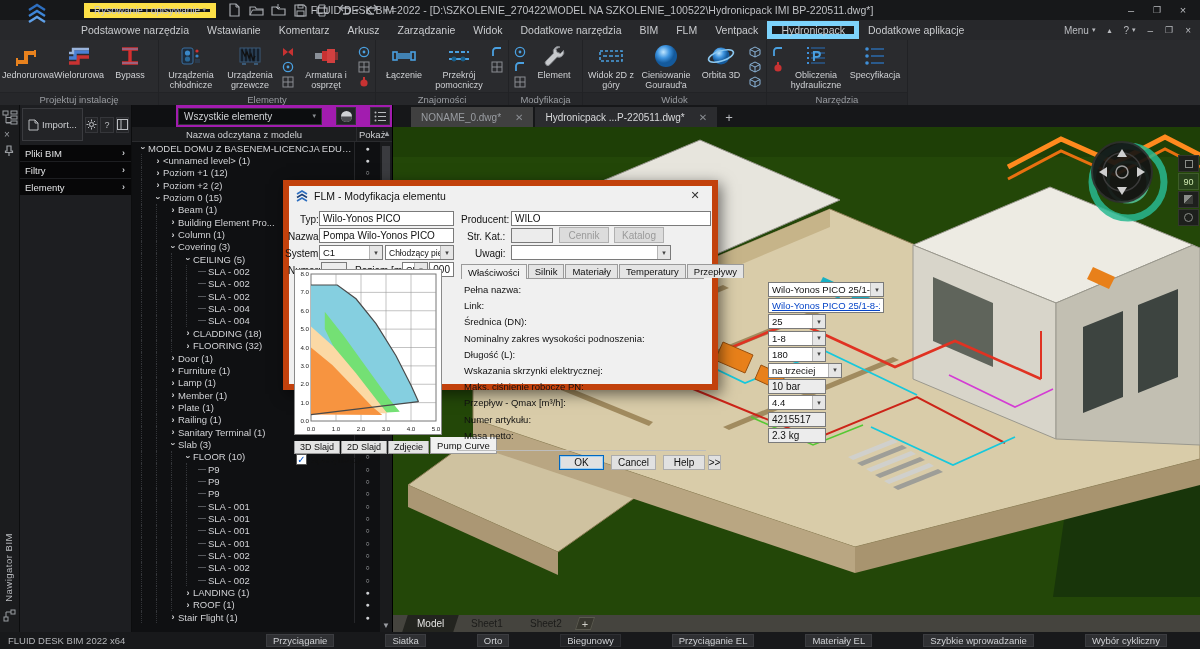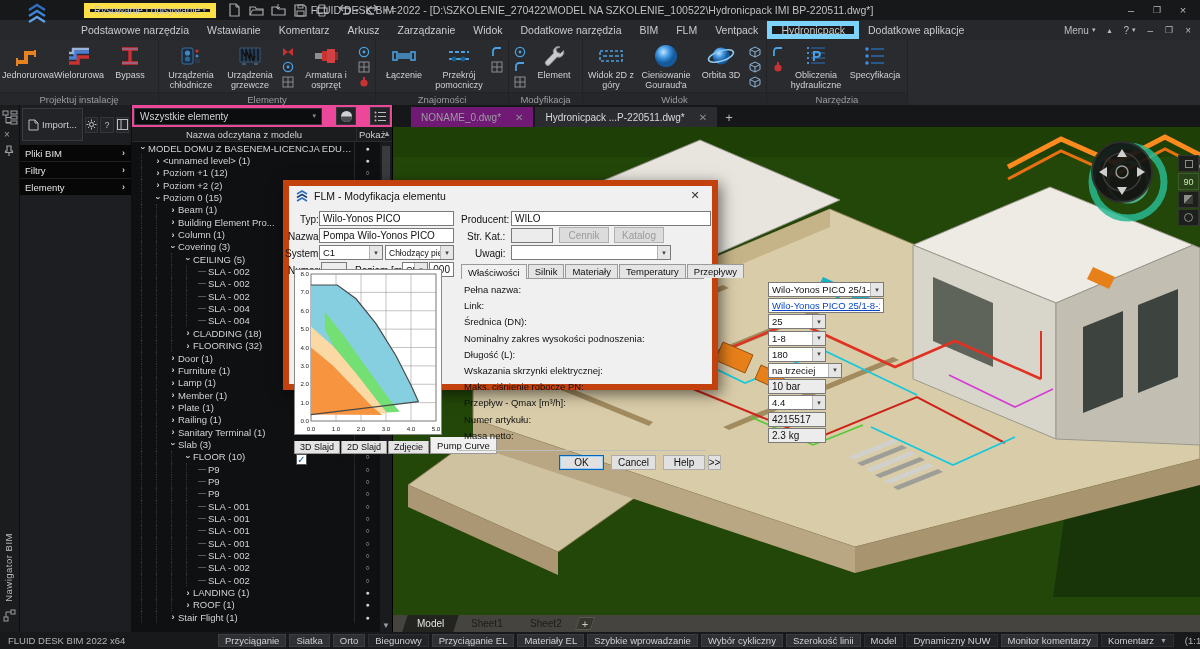--- a/index.html
+++ b/index.html
@@ -60,21 +60,21 @@
   #nav-toolbar { display:flex; align-items:center; gap:2px; padding:3px 2px; }
   #import-btn { display:flex; align-items:center; gap:3px; background:#232427; border:1px solid #3a3b3f;
     height:33px; padding:0 5px; color:#cfd1d4; font-size:9.5px; }
   .ntb { width:15px; height:16px; background:#232427; border:1px solid #35363a; display:flex; align-items:center; justify-content:center; color:#b9bbbf; font-size:9px; }
   .navitem { height:16px; margin:1px 0 1px 0; background:#070708; color:#e2e3e5; display:flex; align-items:center;
     justify-content:space-between; padding:0 6px 0 5px; font-size:9.5px; }
   .navitem .chev { color:#cfd1d4; font-size:9px; font-weight:bold; }
 
   
   #treepanel { position:absolute; left:132px; top:0; width:261px; height:527px; background:#0f1012; border-right:1px solid #000; }
-  #tree-toolbar { display:flex; align-items:center; height:22px; background:#ec4899; padding:2px 2px; gap:14px; }
+  #tree-toolbar { display:flex; align-items:center; height:22px; background:#a21caf; padding:2px 2px; gap:14px;margin-left:44px; }
   #tree-filter { flex:1; height:17px; background:#0c0d0f; border:1px solid #323337; color:#cfd1d4;
     display:flex; align-items:center; justify-content:space-between; padding:0 5px; font-size:10px; }
   .ttb { width:20px; height:18px; background:#232427; border:1px solid #35363a; display:flex; align-items:center; justify-content:center; }
   #tree-header { display:flex; height:15px; background:#1b1c1e; border-bottom:1px solid #2a2b2e; color:#cfd1d4; font-size:9.5px; position:relative; }
   #th-name { flex:1; text-align:center; line-height:15px; }
   #th-show { width:36px; text-align:left; line-height:15px; border-left:1px solid #2a2b2e; padding-left:2px; }
   #th-up { position:absolute; right:1px; top:2px; color:#9a9da2; font-size:8px; }
   #tree-rows { position:absolute; top:37px; bottom:0; left:0; right:0; overflow:hidden; }
   .trow { position:relative; height:12.35px; display:flex; align-items:center; color:#d2d3d6; font-size:9.5px; white-space:nowrap; padding-left:6px; }
   .guide { display:inline-block; width:12px; height:100%; border-left:1px dotted #333539; margin-left:3px; flex:none; }
@@ -84,21 +84,21 @@
   .tlabel { overflow:hidden; text-overflow:ellipsis; max-width:205px; }
   .dotcell { position:absolute; right:12px; top:0; bottom:0; width:26px; border-left:1px solid #26272a;
     display:flex; align-items:center; justify-content:center; color:#cfd1d4; font-size:7px; }
   #tree-sb { position:absolute; right:0; top:37px; bottom:0; width:12px; background:#1a1b1d; }
   #tree-sb .sbth { position:absolute; left:2px; right:2px; top:4px; height:120px; background:#3a3b3f; }
   #tree-down { position:absolute; right:2px; bottom:2px; color:#9a9da2; font-size:8px; }
 
   
   #viewport { position:absolute; left:393px; top:0; width:807px; height:527px; background:#161719; }
   #dwgtabs { height:22px; background:#161719; display:flex; align-items:flex-end; padding-left:18px; gap:2px; }
-  .dtab { height:20px; display:flex; align-items:center; gap:14px; padding:0 10px; background:#701a75; color:#9a9da2; font-size:10px; }
+  .dtab { height:20px; display:flex; align-items:center; gap:14px; padding:0 10px; background:#404040; color:#9a9da2; font-size:10px; }
   .dtab.active { background:#2b2c2f; color:#d8d9db; }
   .dtab .x { font-size:10px; color:#8a8d92; }
   .dplus { width:20px; height:20px; display:flex; align-items:center; justify-content:center; color:#b9bbbf; font-size:13px; }
   #scene-wrap { position:absolute; left:0; top:22px; width:807px; height:488px; overflow:hidden; }
   #rightbar { position:absolute; right:1px; top:28px; display:flex; flex-direction:column; gap:1px; z-index:4; }
   .rb-btn { width:21px; height:17px; background:#1d1f1c; border:1px solid #33362f; display:flex; align-items:center; justify-content:center; }
   .rb-btn.hud { background:#27401a; border-color:#3e5c2a; color:#cfe8b0; font-size:9px; }
   .rb-sq { width:8px; height:8px; border:1px solid #8a8d88; }
   .rb-ci { width:9px; height:9px; border:1px solid #8a8d88; border-radius:50%; }
   .rb-gr { width:9px; height:9px; background:linear-gradient(135deg,#8a8d88 50%,#3a3c38 50%); }
@@ -111,21 +111,21 @@
   .stab.active { background:#23241f; color:#e4e4e2; }
   .splus { width:16px; height:13px; margin-top:2px; background:#38372f; border:1px solid #5a594f;
     color:#cfcfc8; display:flex; align-items:center; justify-content:center; font-size:11px; transform:skewX(-18deg); }
   .splus span { transform:skewX(18deg); }
 
   
   #statusbar { position:absolute; left:0; top:632px; width:1200px; height:17px; background:#18191b;
     display:flex; align-items:center; font-size:9.5px; color:#b4b6b9; }
   #sb-app { margin-left:8px; width:210px; flex:none; }
   .sbtn { height:13px; margin-right:3px; padding:0 6px; background:#2f3033; border:1px solid #3c3d41;
-    display:flex; align-items:center; color:#cfd1d4; white-space:nowrap; }
+    display:flex; align-items:center; color:#cfd1d4; white-space:nowrap;margin-left:48px; }
   .sbtn.on { background:#222326; border-color:#2e2f33; }
   .sbtn .dd { margin-left:6px; font-size:7px; color:#9a9da2; }
   #sb-coords { margin-left:8px; color:#b4b6b9; white-space:nowrap; }
 
   
   #dialog { position:absolute; left:283px; top:180px; width:435px; height:210px; background:#f0f0f0;
     border:6px solid #c2410c; box-shadow:3px 4px 14px rgba(0,0,0,.55); color:#000; font-size:10px; z-index:20; }
   #dlg-title { height:19px; display:flex; align-items:center; padding:0 6px; background:#f0f0f0; }
   #dlg-title .t { flex:1; margin-left:5px; font-size:10.5px; color:#111; }
   #dlg-close { width:22px; text-align:center; color:#333; font-size:11px; }

